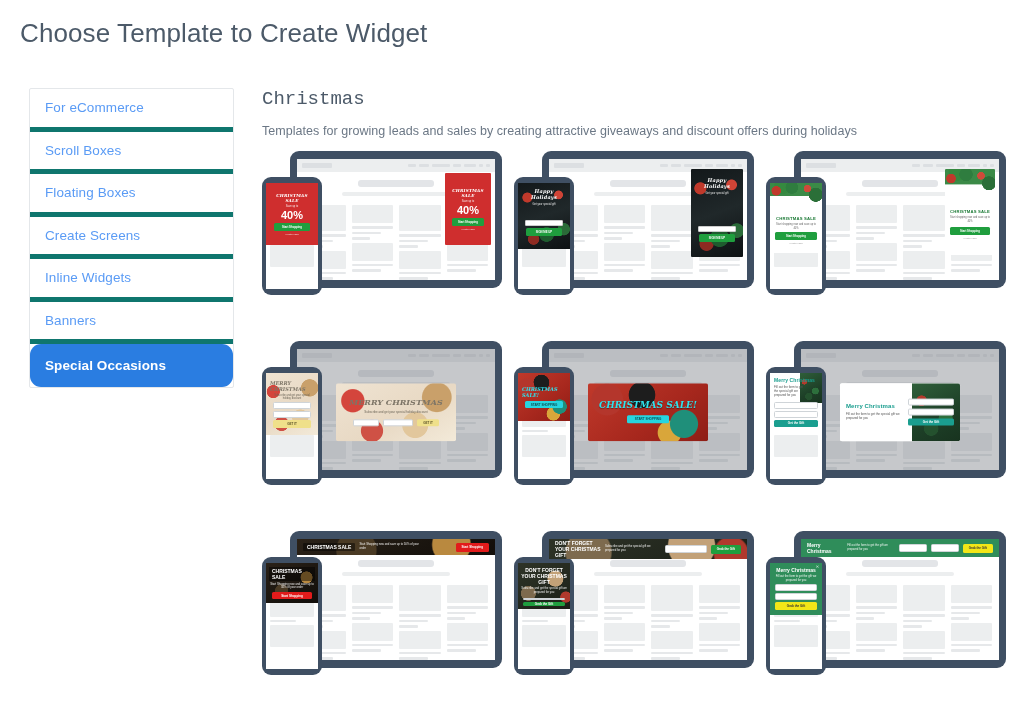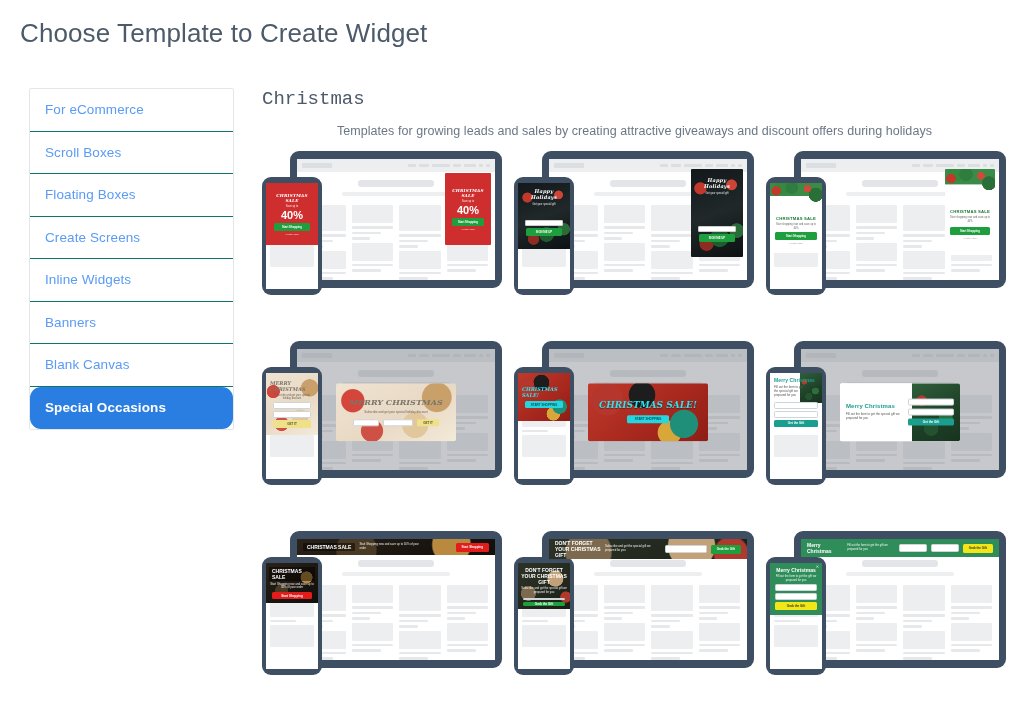--- a/index.html
+++ b/index.html
@@ -44,21 +44,21 @@
     border-radius: 2px;
     background: #ffffff;
   }
   .sidebar-item {
     height: 42.5px;
     display: flex;
     align-items: center;
     padding-left: 15px;
     font-size: 13.5px;
     color: #5a9bf5;
-    border-bottom: 1px solid #0f766e;
+    border-bottom: 5px solid #0f766e;
     cursor: pointer;
     white-space: nowrap;
     letter-spacing: .1px;
   }
   .sidebar-item:last-child { border-bottom: none; }
   .sidebar-item.active {
     background: #2a7de1;
     color: #ffffff;
     font-weight: 600;
     border-radius: 11px;
@@ -76,21 +76,20 @@
     font-weight: 400;
     color: #4c5a69;
     font-family: Liberation Mono, monospace;
   }
   .section-sub {
     font-size: 12.5px;
     color: #6b7785;
     margin-top: 14px;
     letter-spacing: .05px;
     white-space: nowrap;
-    text-align: center;
   }
 
   
   .tpl-grid {
     position: absolute;
     left: 0;
     top: 63px;
     width: 745px;
     display: grid;
     grid-template-columns: repeat(3, 252px);
@@ -349,23 +348,20 @@
         <span>Floating Boxes</span>
       </div>
       <div class="sidebar-item">
         <span>Create Screens</span>
       </div>
       <div class="sidebar-item">
         <span>Inline Widgets</span>
       </div>
       <div class="sidebar-item">
         <span>Banners</span>
-      </div>
-      <div class="sidebar-item">
-        <span>Blank Canvas</span>
       </div>
       <div class="sidebar-item active">
         <span>Special Occasions</span>
       </div>
     </nav>
 
   <section class="content">
     <h2 class="section-title">Christmas</h2>
     <p class="section-sub">Templates for growing leads and sales by creating attractive giveaways and discount offers during holidays</p>
 

